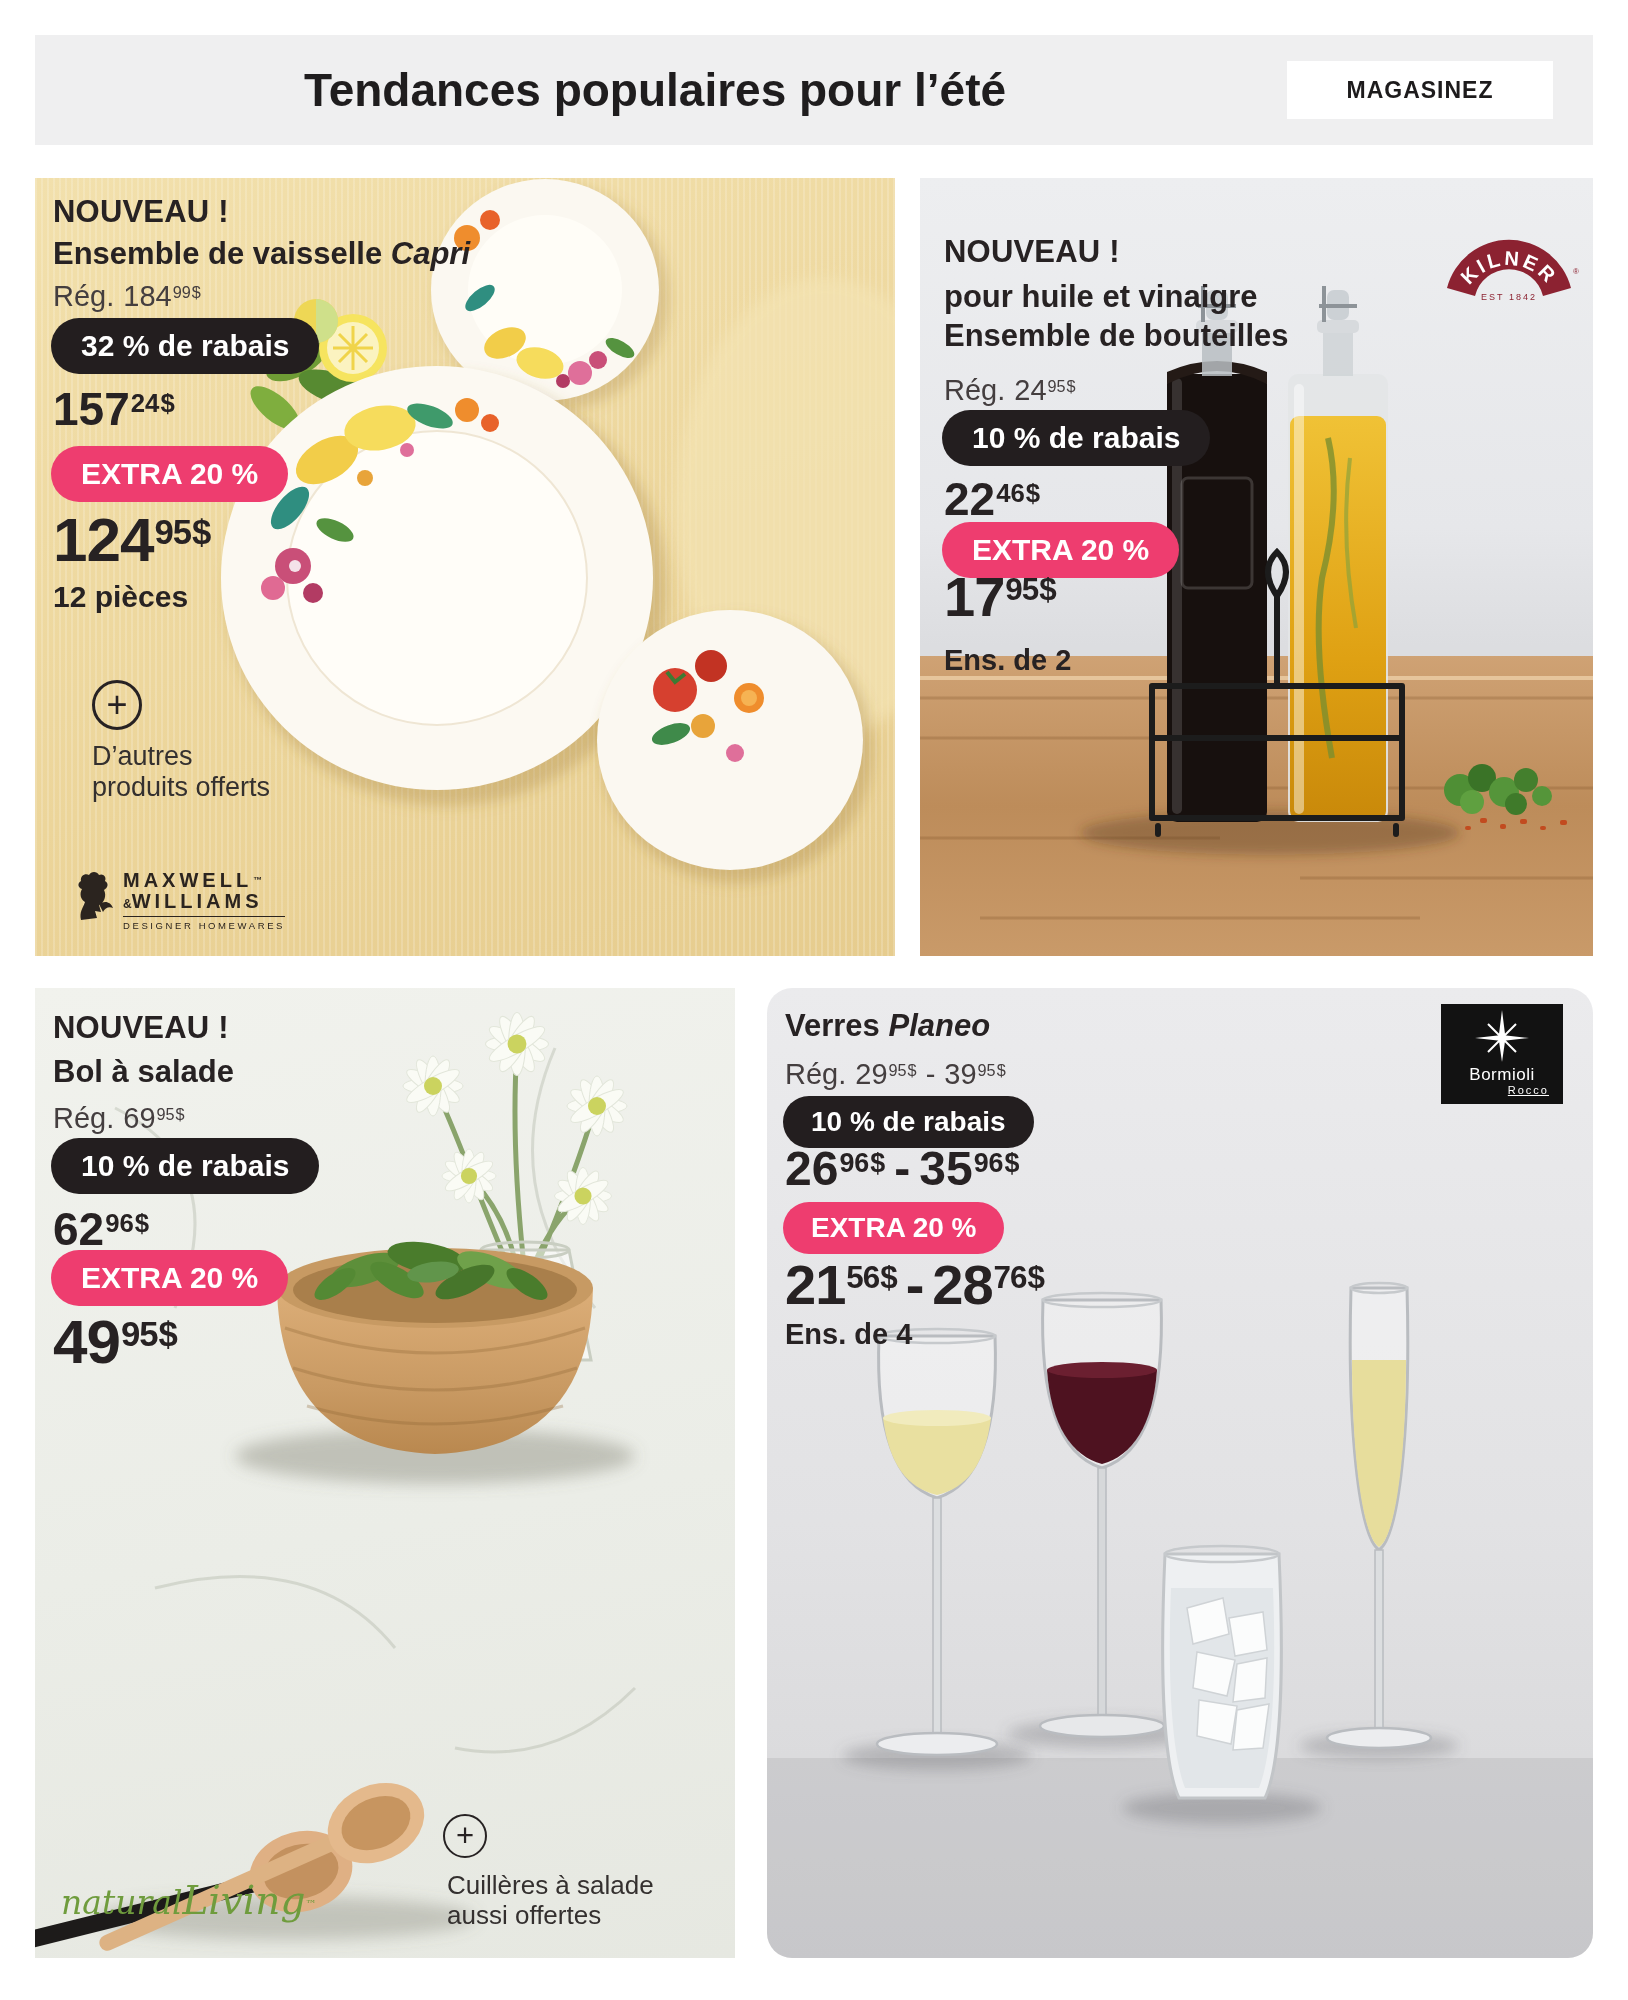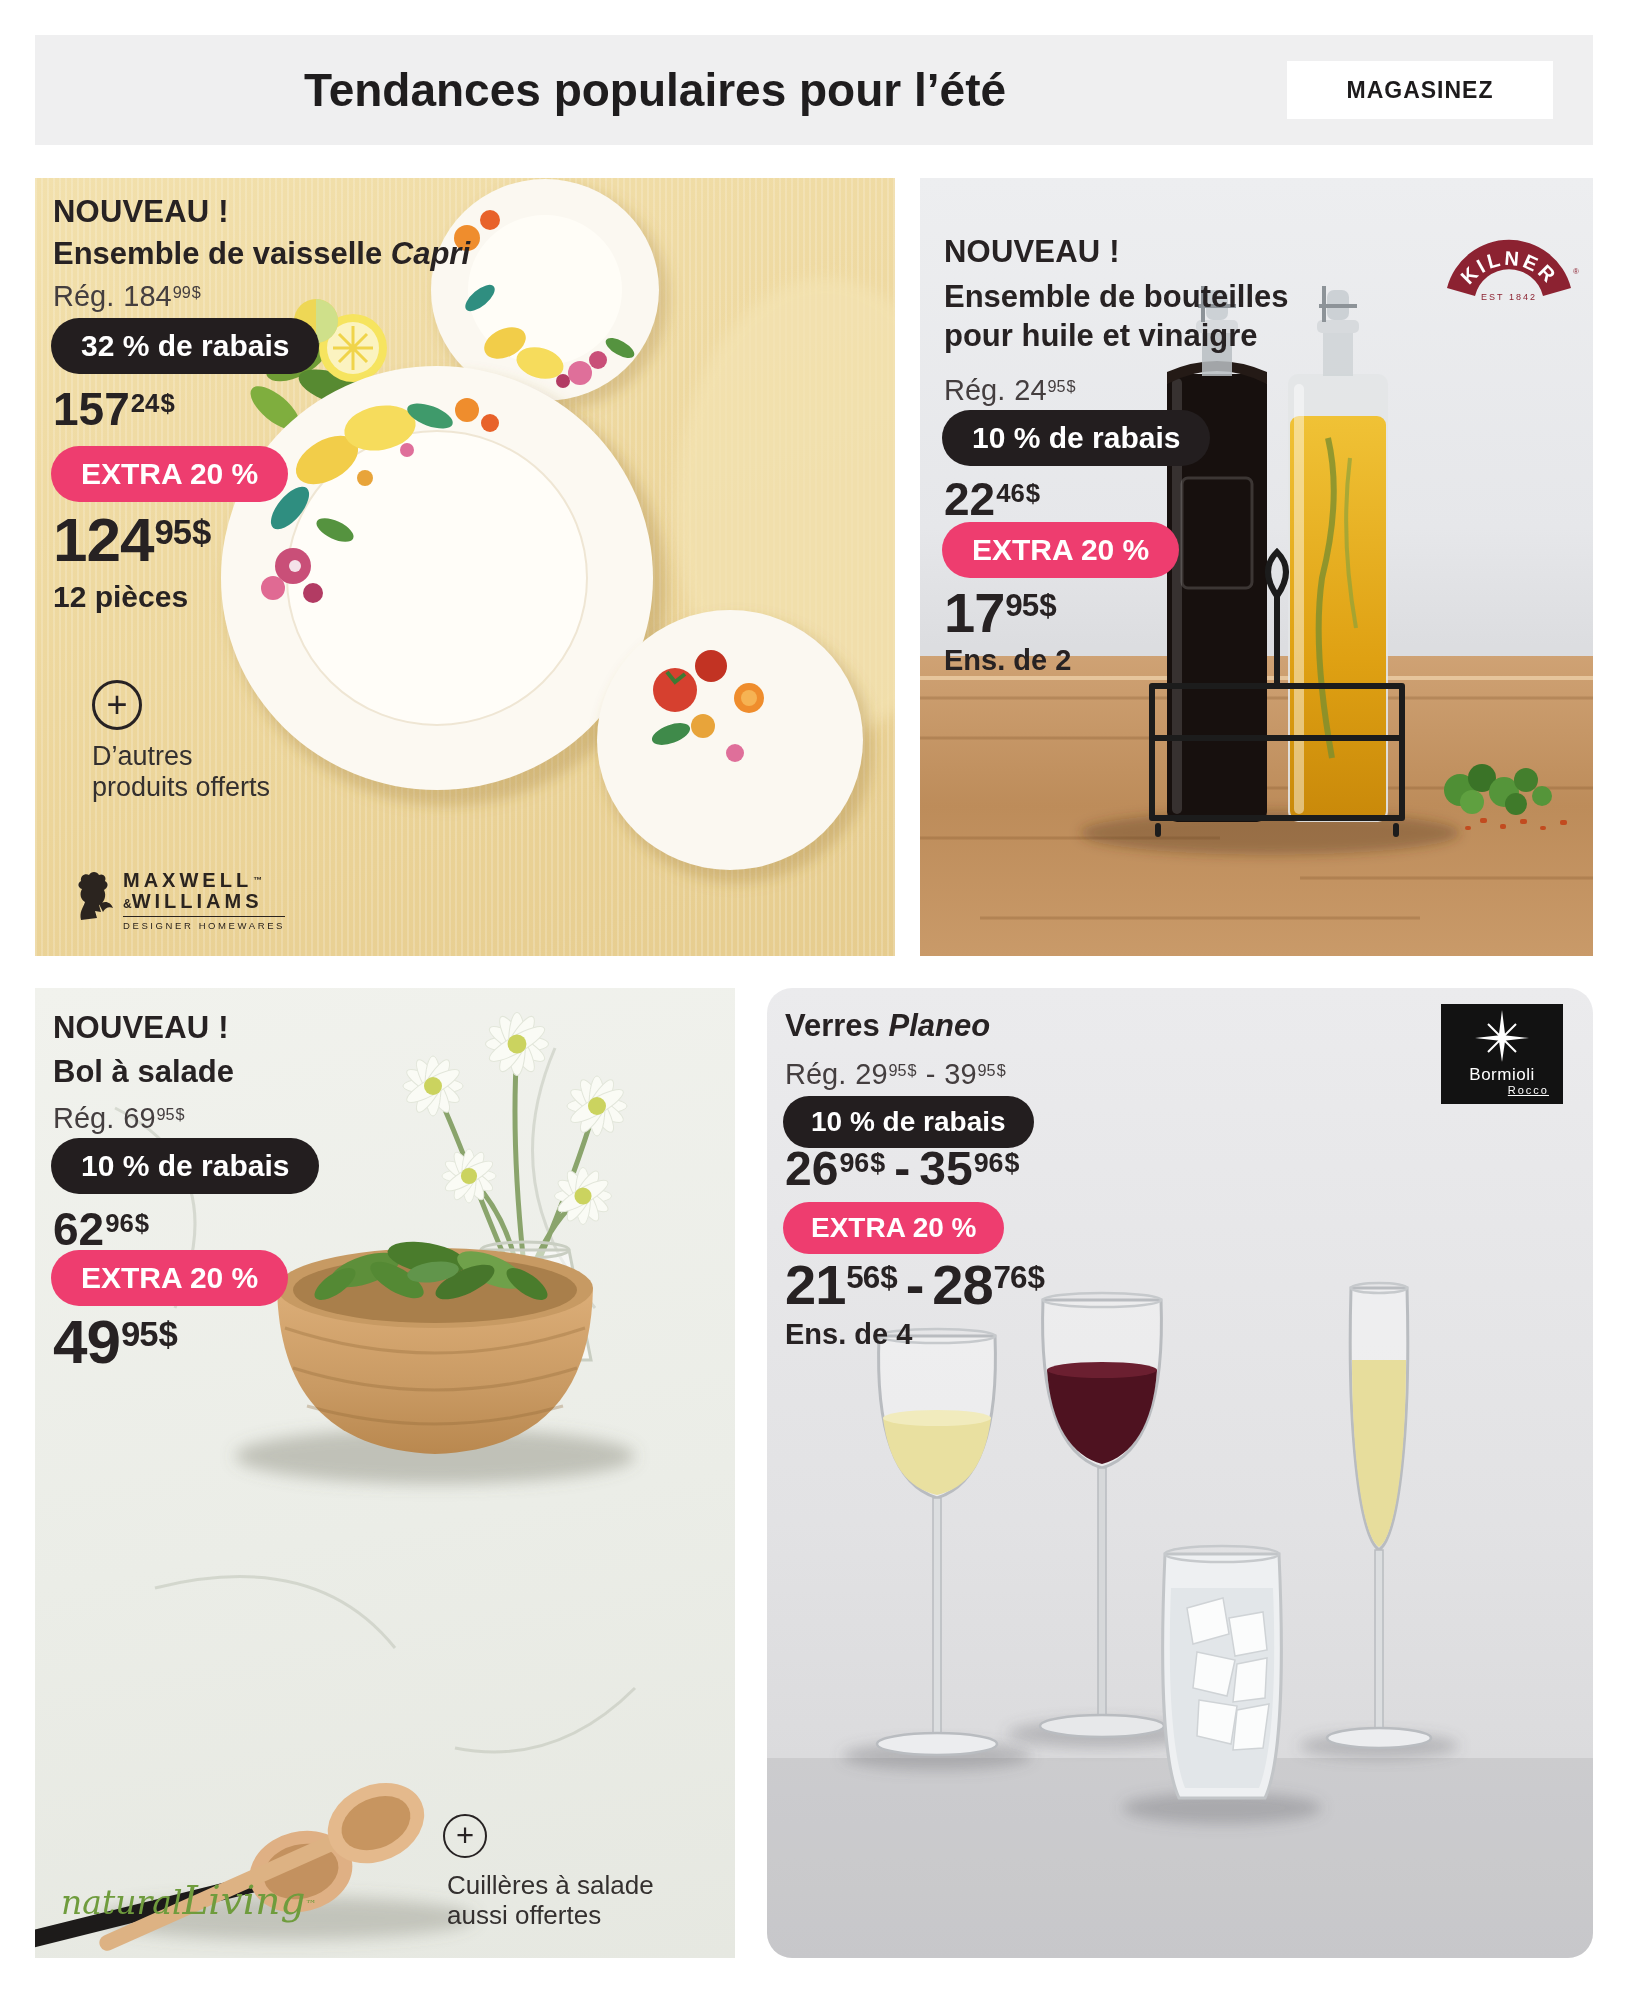--- a/index.html
+++ b/index.html
@@ -251,36 +251,36 @@
         <rect x="600" y="641" width="7" height="5" rx="2"></rect>
             <rect x="620" y="648" width="6" height="4" rx="2"></rect>
         <rect x="640" y="642" width="7" height="5" rx="2"></rect>
             <rect x="545" y="648" width="6" height="4" rx="2"></rect>
           </g>
       </g>
     </svg>
 
     <div class="txt flag" style="left:24px;top:56px">NOUVEAU !</div>
     <div class="txt ptitle" style="left:24px;top:100px;line-height:1.25">
+      <div>pour huile et vinaigre</div>
       <div>Ensemble de bouteilles</div>
-      <div>pour huile et vinaigre</div>
     </div>
     <div class="txt reg" style="left:24px;top:196px">
       <span>Rég.</span><span class="ri">24</span><sup>95</sup><sup>$</sup>
     </div>
     <div class="txt" style="left:22px;top:232px">
       <span class="pill dark">10 % de rabais</span>
     </div>
     <div class="txt pmid" style="left:24px;top:294px">
       <span>22</span><sup>46</sup><sup>$</sup>
     </div>
     <div class="txt" style="left:22px;top:344px">
       <span class="pill pink">EXTRA 20 %</span>
     </div>
-    <div class="txt pfinal small" style="left:24px;top:402px">
+    <div class="txt pfinal small" style="left:24px;top:386px">
       <span>17</span><sup>95</sup><sup>$</sup>
     </div>
     <div class="txt qty" style="left:24px;top:466px;font-size:29px">Ens. de 2</div>
 
     <div class="kilner">
       <svg width="150" height="66" viewBox="0 0 150 66" aria-hidden="true">
         <path d="M12,52 A64,64 0 0 1 136,52 L108,60 A35,35 0 0 0 40,60 Z" fill="#8c2231"></path>
         <defs>
             <path id="karc" d="M30,58 A48,48 0 0 1 118,58"></path>
           </defs>

